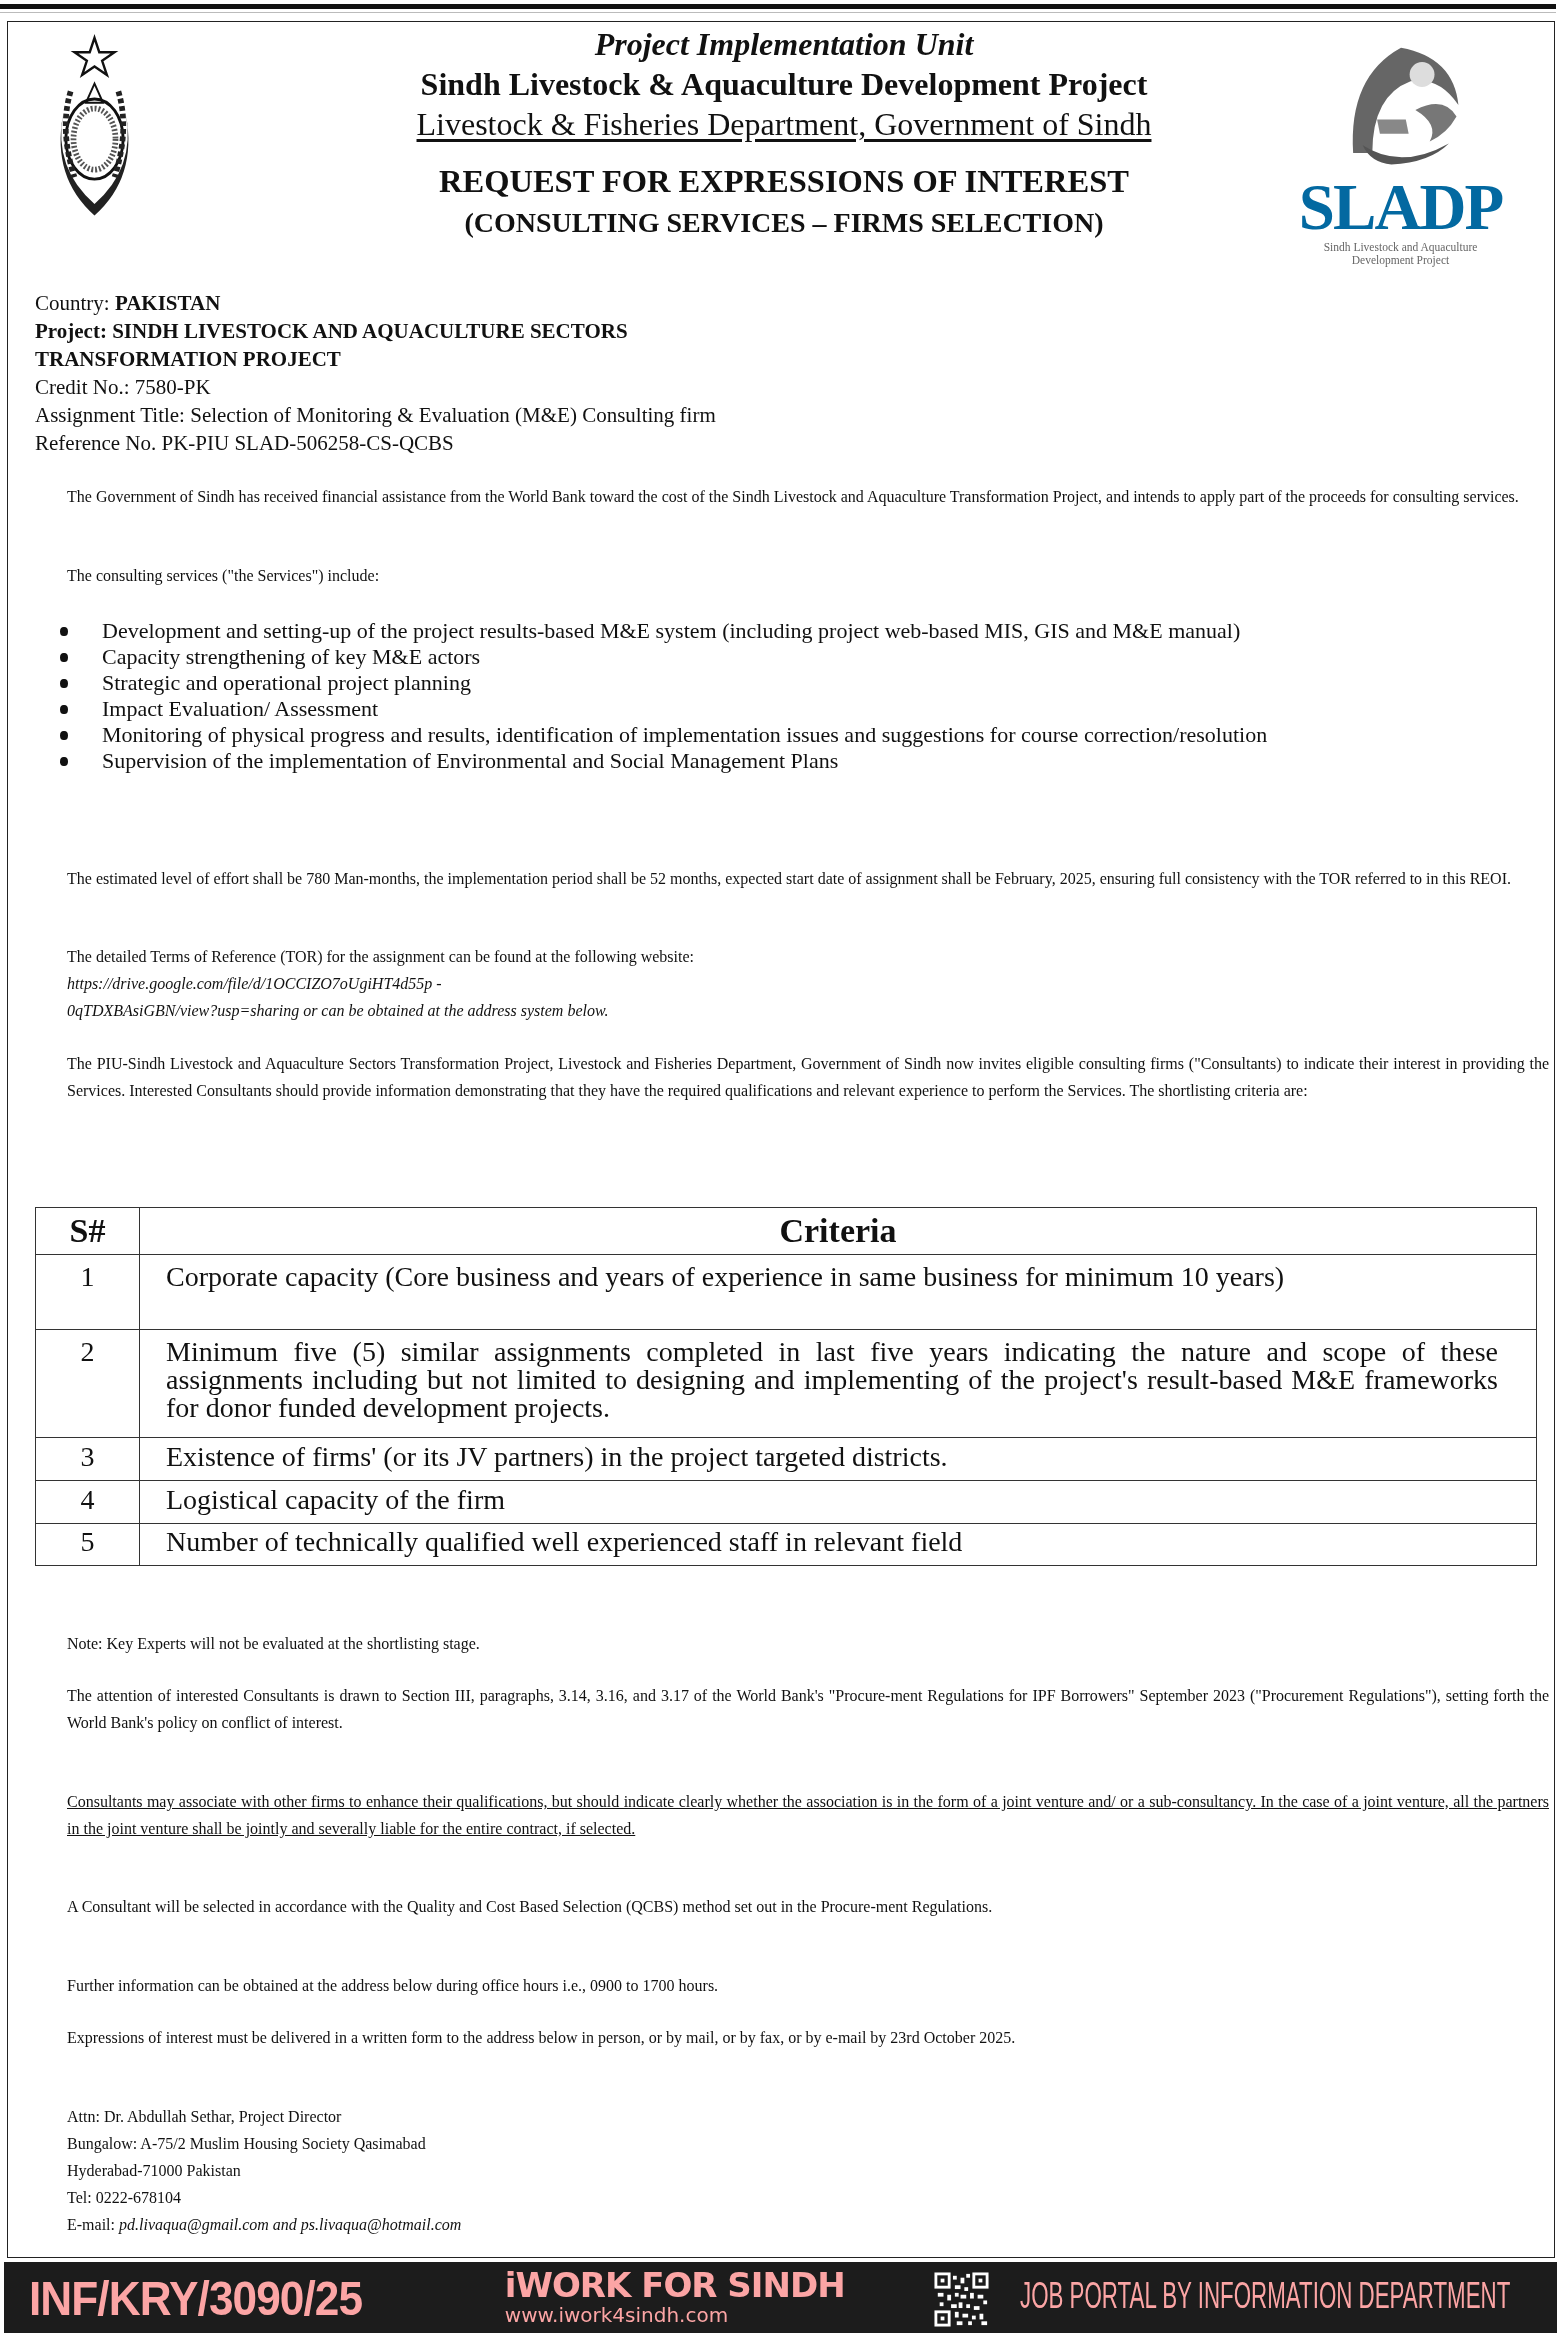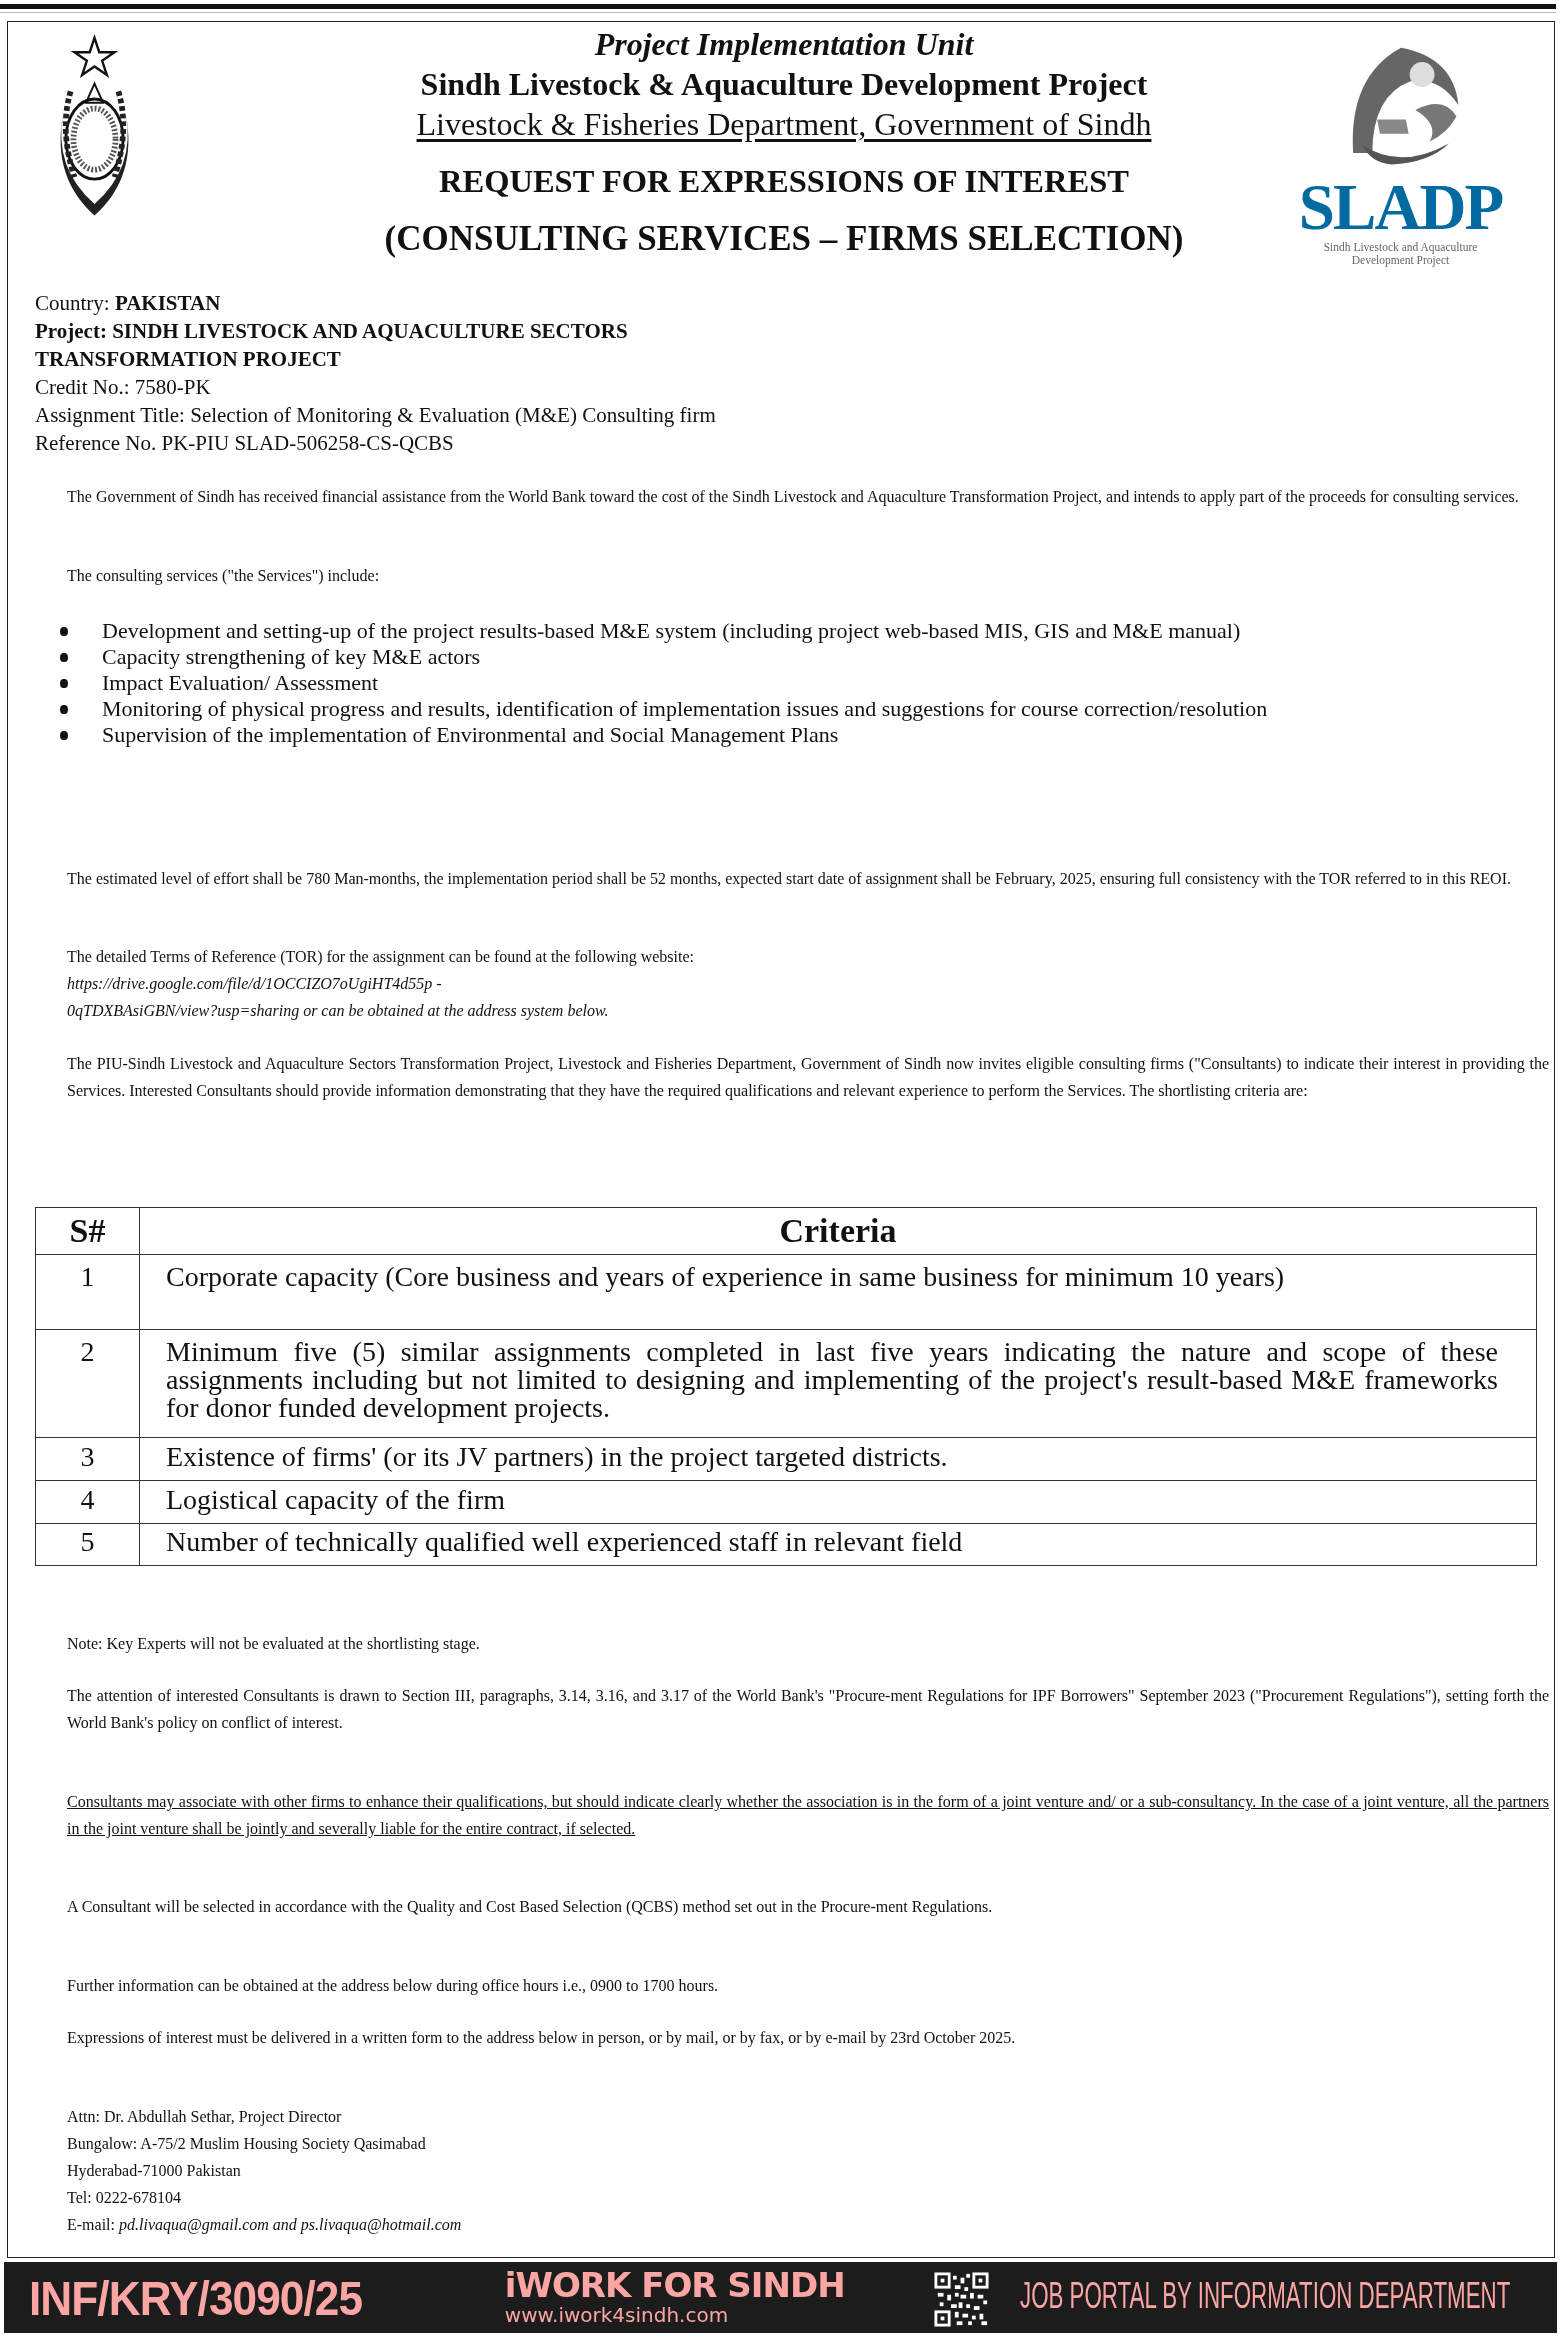--- a/index.html
+++ b/index.html
@@ -9,21 +9,21 @@
   .top-rule2 { position: absolute; left: 0; top: 11.5px; width: 1556px; height: 1px; background: #bbb; }
   .frame { position: absolute; left: 6.7px; top: 21px; width: 1548px; height: 2237px;
            border: 1.9px solid #222; box-sizing: border-box; }
   .abs { position: absolute; }
   .hdr { position: absolute; left: 287px; width: 994px; text-align: center; }
   .h1 { top: 25px; font-size: 32px; font-weight: bold; line-height: 38px; font-style: italic; }
   .h2 { top: 65px; font-size: 32px; font-weight: bold; line-height: 38px; }
   .h3 { top: 105px; font-size: 32px; line-height: 38px; }
   .h3 span { text-decoration: underline; text-underline-offset: 3.8px; }
   .h4 { top: 161px; font-size: 32.5px; font-weight: bold; line-height: 40px; }
-  .h5 { top: 203px; font-size: 35px; font-weight: bold; line-height: 40px; margin-top: 16px; }
+  .h5 { top: 203px; font-size: 28px; font-weight: bold; line-height: 40px; }
   .emblem { position: absolute; left: 42px; top: 34px; width: 105px; height: 191px; }
   .sladp { position: absolute; left: 1281px; top: 38px; width: 239px; height: 210px; text-align: center; }
   .sladp-word { position: absolute; left: 0; top: 141px; width: 239px; font-size: 65px; font-weight: bold;
                 color: #0369a1; letter-spacing: -1.9px; line-height: 57px; font-family: "Liberation Serif", serif; }
   .sladp-sub { position: absolute; left: 0; top: 203px; width: 239px; font-size: 11.5px; color: #666; line-height: 13.4px; }
   .meta { position: absolute; left: 35px; top: 289px; font-size: 21px; line-height: 28px; }
   .meta b { font-weight: bold; }
   .para { position: absolute; left: 35px; width: 1482px; font-size: 16px; line-height: 27px; margin-left: 32px; }
   .ulist { position: absolute; left: 35px; top: 618px; width: 1486px; font-size: 22px; line-height: 26px;
            margin: 0; padding: 0; list-style: none; }
@@ -99,20 +99,21 @@
   <div>Assignment Title: Selection of Monitoring &amp; Evaluation (M&amp;E) Consulting firm</div>
   <div>Reference No. PK-PIU SLAD-506258-CS-QCBS</div>
 </div>
 
 <div class="para justify" style="top:483px;">The Government of Sindh has received financial assistance from the World Bank toward the cost of the Sindh Livestock and Aquaculture Transformation Project, and intends to apply part of the proceeds for consulting services.</div>
 <div class="para" style="top:562px;">The consulting services ("the Services") include:</div>
 
 <ul class="ulist">
   <li>Development and setting-up of the project results-based M&amp;E system (including project web-based MIS, GIS and M&amp;E manual)</li>
   <li>Capacity strengthening of key M&amp;E actors</li>
+  <li>Strategic and operational project planning</li>
   <li>Impact Evaluation/ Assessment</li>
   <li>Monitoring of physical progress and results, identification of implementation issues and suggestions for course correction/resolution</li>
   <li>Supervision of the implementation of Environmental and Social Management Plans</li>
 </ul>
 
 <div class="para justify" style="top:865px;">The estimated level of effort shall be 780 Man-months, the implementation period shall be 52 months, expected start date of assignment shall be February, 2025, ensuring full consistency with the TOR referred to in this REOI.</div>
 
 <div class="para" style="top:943px;">
   <div>The detailed Terms of Reference (TOR) for the assignment can be found at the following website:</div>
   <div class="link">https://drive.google.com/file/d/1OCCIZO7oUgiHT4d55p -</div>

